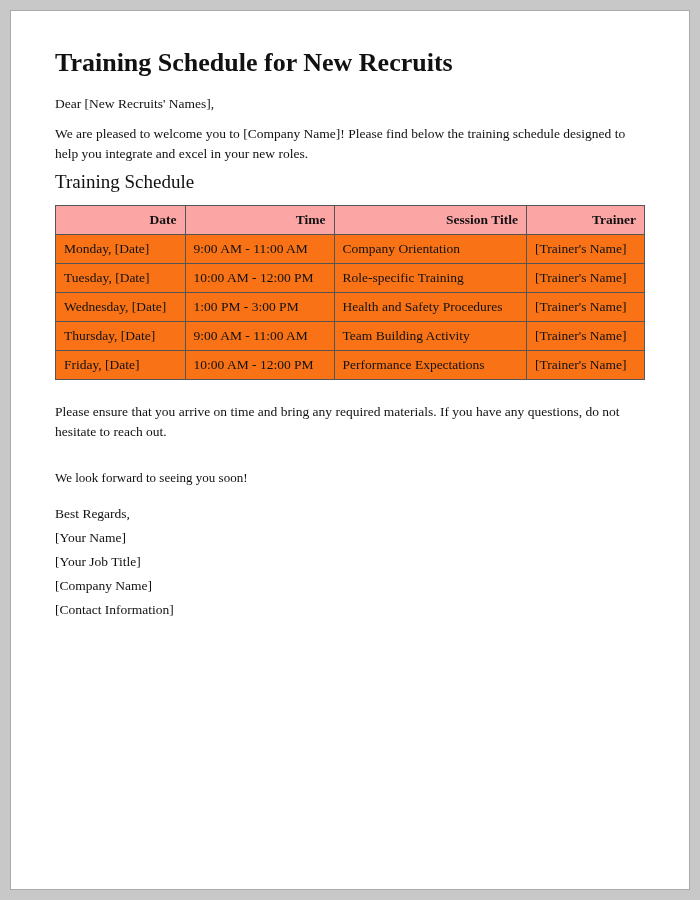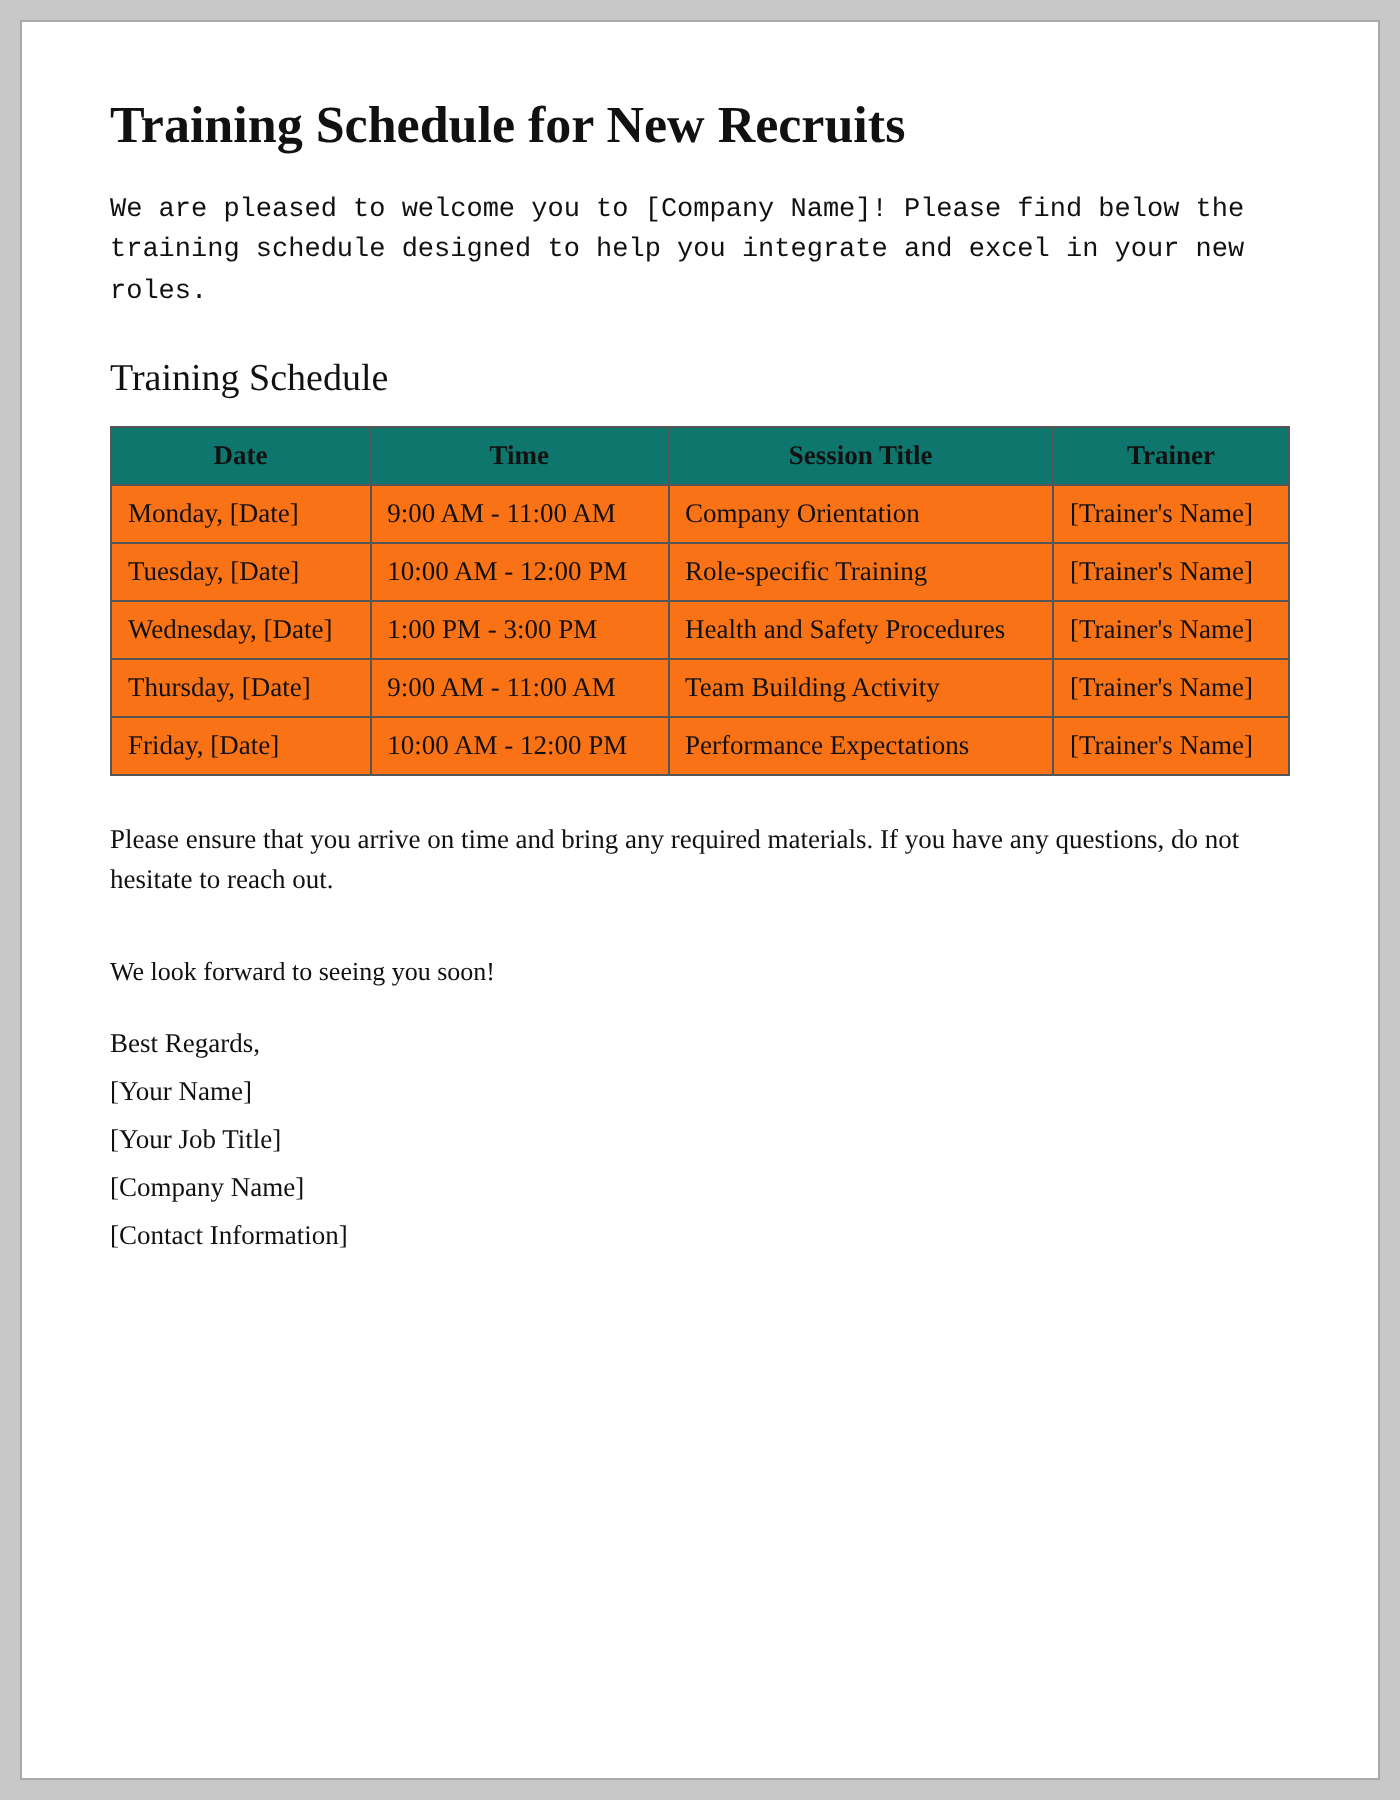--- a/index.html
+++ b/index.html
@@ -33,23 +33,22 @@
       line-height: 1.2;
     }
 
     .salutation {
       font-size: 13.5px;
       margin-bottom: 12px;
     }
 
     .intro-para {
       font-size: 13.5px;
-      margin-bottom: 22px;
+      margin-bottom: 6px;
       line-height: 1.5;
-      font-family: Liberation Mono, monospace;
     }
 
     .section-title {
       font-size: 19px;
       font-weight: normal;
       margin-bottom: 12px;
     }
 
     table {
       width: 100%;
@@ -59,22 +58,22 @@
     }
 
     table th, table td {
       border: 1px solid #555;
       padding: 6px 8px;
       vertical-align: top;
     }
 
     table thead th {
       font-weight: bold;
-      text-align: center;
-      background: #0f766e;
+      text-align: right;
+      background: #fca5a5;
     }
 
     table tbody td {
       background: #f97316;
     }
 
     .footer-note {
       font-size: 13.5px;
       line-height: 1.5;
       margin-bottom: 28px;
@@ -90,20 +89,21 @@
       margin-bottom: 8px;
     }
   </style>
 </head>
 <body>
 
 <div class="page">
 
   <h1 class="doc-title">Training Schedule for New Recruits</h1>
 
+  <p class="salutation">Dear [New Recruits' Names],</p>
 
   <p class="intro-para">We are pleased to welcome you to [Company Name]! Please find below the training schedule designed to help you integrate and excel in your new roles.</p>
 
   <h2 class="section-title">Training Schedule</h2>
 
   <table>
     <thead>
       <tr>
         <th>Date</th>
         <th>Time</th>

